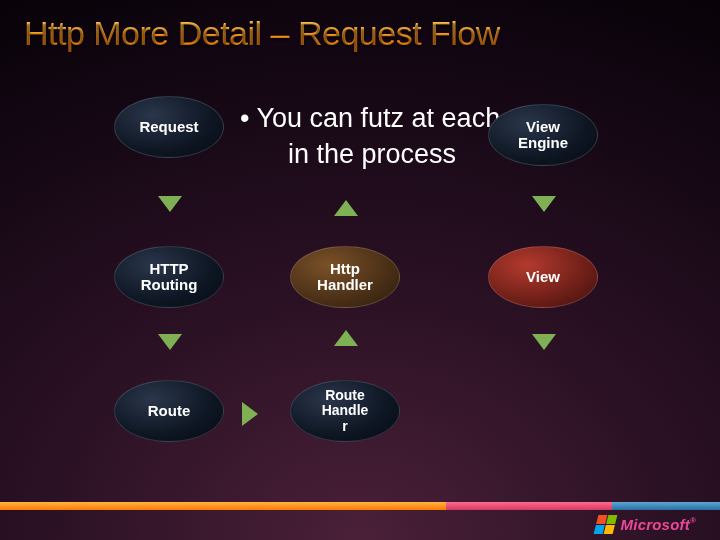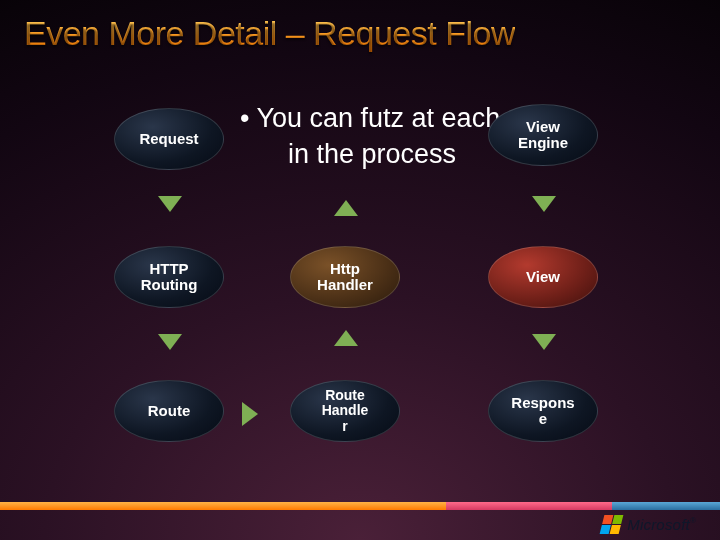--- a/index.html
+++ b/index.html
@@ -82,54 +82,54 @@
   .seg.pink   { width: 23%; background: linear-gradient(to bottom, #ff6a8a, #d63a62); }
   .seg.blue   { width: 15%; background: linear-gradient(to bottom, #5aa7d6, #2a6ea0); }
 
   .mslogo {
     position: absolute;
     right: 24px;
     bottom: 6px;
     display: flex;
     align-items: center;
     gap: 6px;
-    color: #0f172a;
+    color: #ec4899;
     font-size: 15px;
     font-style: italic;
-    font-weight: 400;
+    font-weight: 700;
     letter-spacing: 0.2px;
     justify-content: space-between;
   }
   .mslogo .flag {
     display: grid;
     grid-template-columns: 9px 9px;
     grid-template-rows: 9px 9px;
     gap: 1px;
     transform: skewX(-14deg);
   }
   .mslogo .flag span { width: 9px; height: 9px; }
   .mslogo .flag .r { background: #f25022; }
   .mslogo .flag .g { background: #7fba00; }
   .mslogo .flag .b { background: #00a4ef; }
   .mslogo .flag .y { background: #ffb900; }
   .mslogo sup { font-size: 8px; vertical-align: top; }
 </style>
 </head>
 <body>
 
-<div class="title">Even More Detail – Request Flow</div>
+<div class="title">Http More Detail – Request Flow</div>
 
 <div class="bulletwrap">
   <div>• You can futz at each step</div>
   <div style="padding-left:48px">in the process</div>
 </div>
 
 <div class="nodes">
 
-  <div class="node dark" style="left:114px;top:108px">
+  <div class="node dark" style="left:114px;top:96px">
       <span>Request</span>
     </div>
   <div class="node dark" style="left:488px;top:104px">
       <span style="white-space:pre-line">View
 Engine</span>
     </div>
 
   <div class="node dark" style="left:114px;top:246px">
       <span style="white-space:pre-line">HTTP
 Routing</span>
@@ -142,24 +142,20 @@
       <span>View</span>
     </div>
 
   <div class="node dark" style="left:114px;top:380px">
       <span>Route</span>
     </div>
   <div class="node dark" style="left:290px;top:380px">
       <span style="white-space:pre-line;font-size:14px">Route
 Handle
 r</span>
-    </div>
-  <div class="node dark" style="left:488px;top:380px">
-      <span style="white-space:pre-line">Respons
-e</span>
     </div>
 
   <div class="arrow adown" style="left:158px;top:196px"></div>
   <div class="arrow adown" style="left:158px;top:334px"></div>
   <div class="arrow aright" style="left:242px;top:402px"></div>
   <div class="arrow aup" style="left:334px;top:330px"></div>
   <div class="arrow aup" style="left:334px;top:200px"></div>
   <div class="arrow adown" style="left:532px;top:196px"></div>
   <div class="arrow adown" style="left:532px;top:334px"></div>
 

